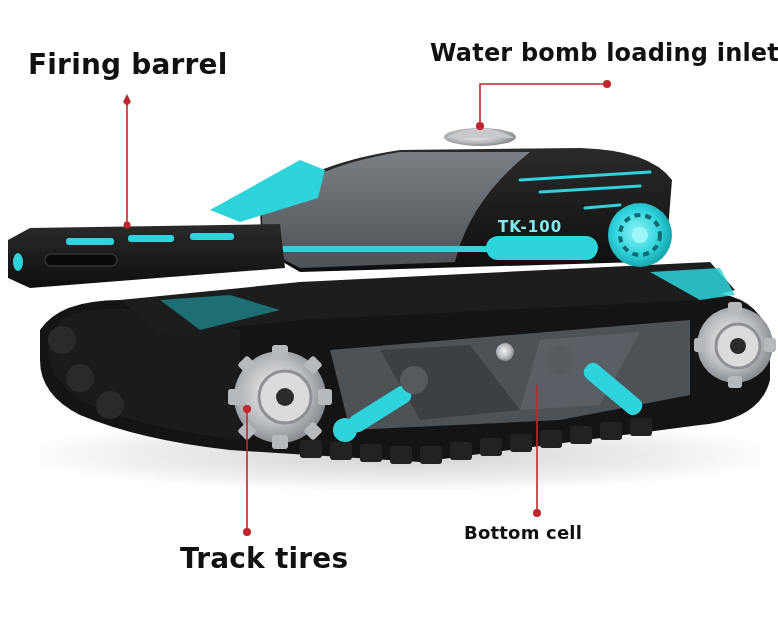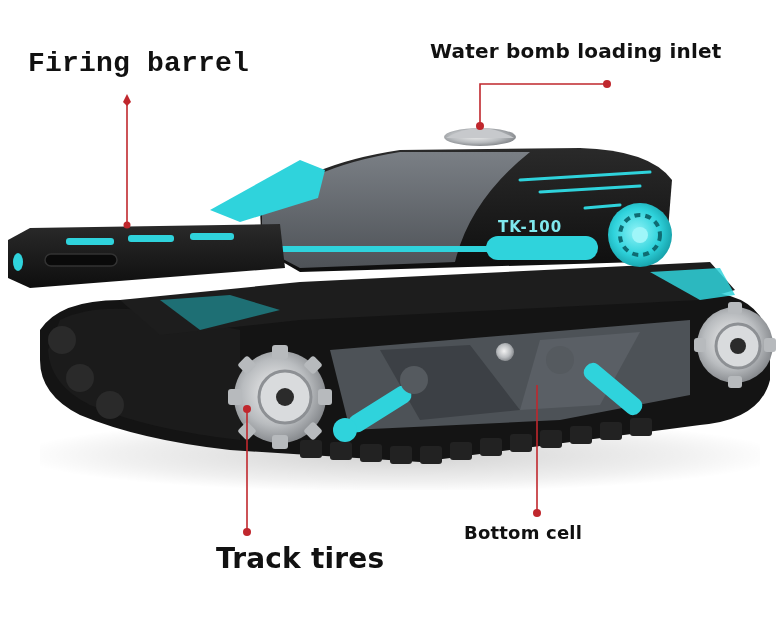--- a/index.html
+++ b/index.html
@@ -11,23 +11,23 @@
     .stage { position: absolute; left: 0; top: 0; width: 778px; height: 631px; }
     .shadow {
       position: absolute; left: 40px; top: 420px; width: 720px; height: 70px;
       background: radial-gradient(ellipse at center, rgba(0,0,0,0.18) 0%, rgba(0,0,0,0.06) 55%, rgba(0,0,0,0) 75%);
     }
     svg.tank { position: absolute; left: 0; top: 0; }
     .label {
       position: absolute; color: #111111; font-weight: bold; white-space: nowrap;
       letter-spacing: 0.2px;
     }
-    .label-firing { left: 28px; top: 48px; font-size: 28px; font-family: Liberation Mono, monospace; }
-    .label-inlet  { left: 430px; top: 39px; font-size: 20px; }
-    .label-track  { left: 180px; top: 542px; font-size: 28px; margin-left: 36px; }
+    .label-firing { left: 28px; top: 48px; font-size: 28px; }
+    .label-inlet  { left: 430px; top: 39px; font-size: 24px; }
+    .label-track  { left: 180px; top: 542px; font-size: 28px; }
     .label-cell   { left: 464px; top: 522px; font-size: 18px; }
     svg.leaders { position: absolute; left: 0; top: 0; pointer-events: none; }
   </style>
 </head>
 <body>
 
 <div class="stage">
   <div class="shadow"></div>
 
   <svg class="tank" width="778" height="631" viewBox="0 0 778 631">

